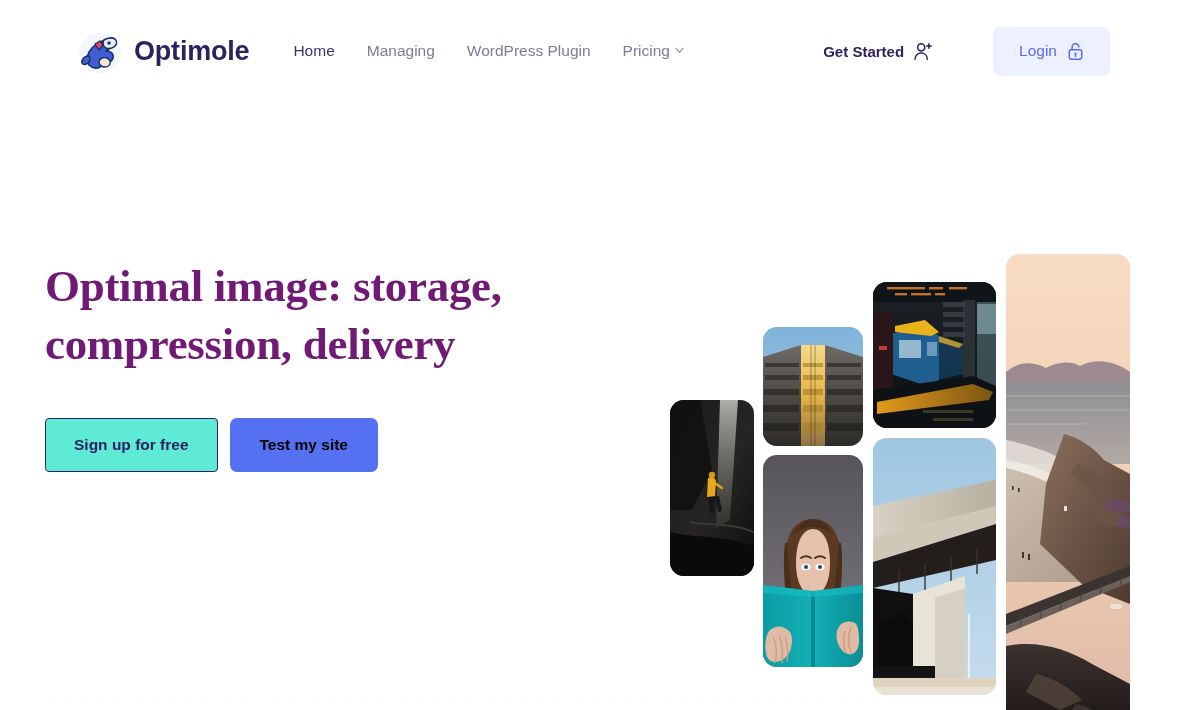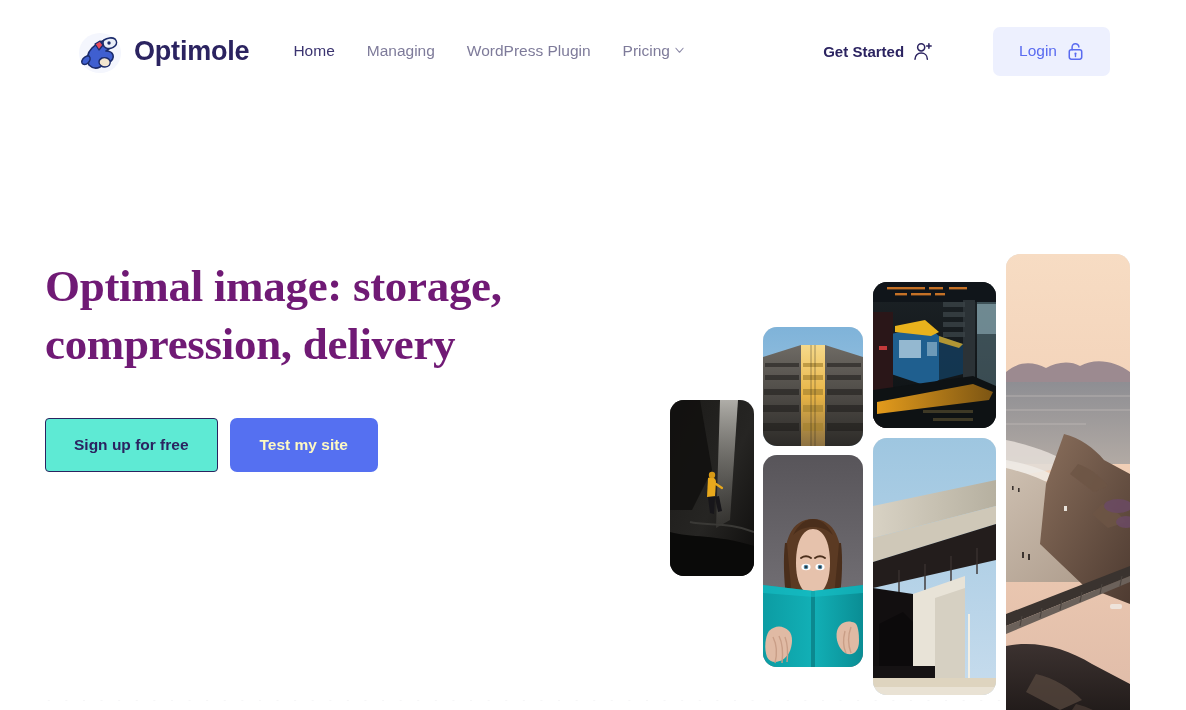--- a/index.html
+++ b/index.html
@@ -145,21 +145,21 @@
     font-size: 15.5px;
     font-weight: 700;
     padding: 17px 28px;
     cursor: pointer;
     font-family: "Liberation Sans", sans-serif;
   }
   .btn-solid {
     background: #5570f1;
     border: none;
     border-radius: 7px;
-    color: #fef9c3;
+    color: #000000;
     font-size: 15.5px;
     font-weight: 700;
     padding: 18px 30px;
     cursor: pointer;
     font-family: "Liberation Sans", sans-serif;
   }
 
   
   .dot-grid {
     position: absolute;

